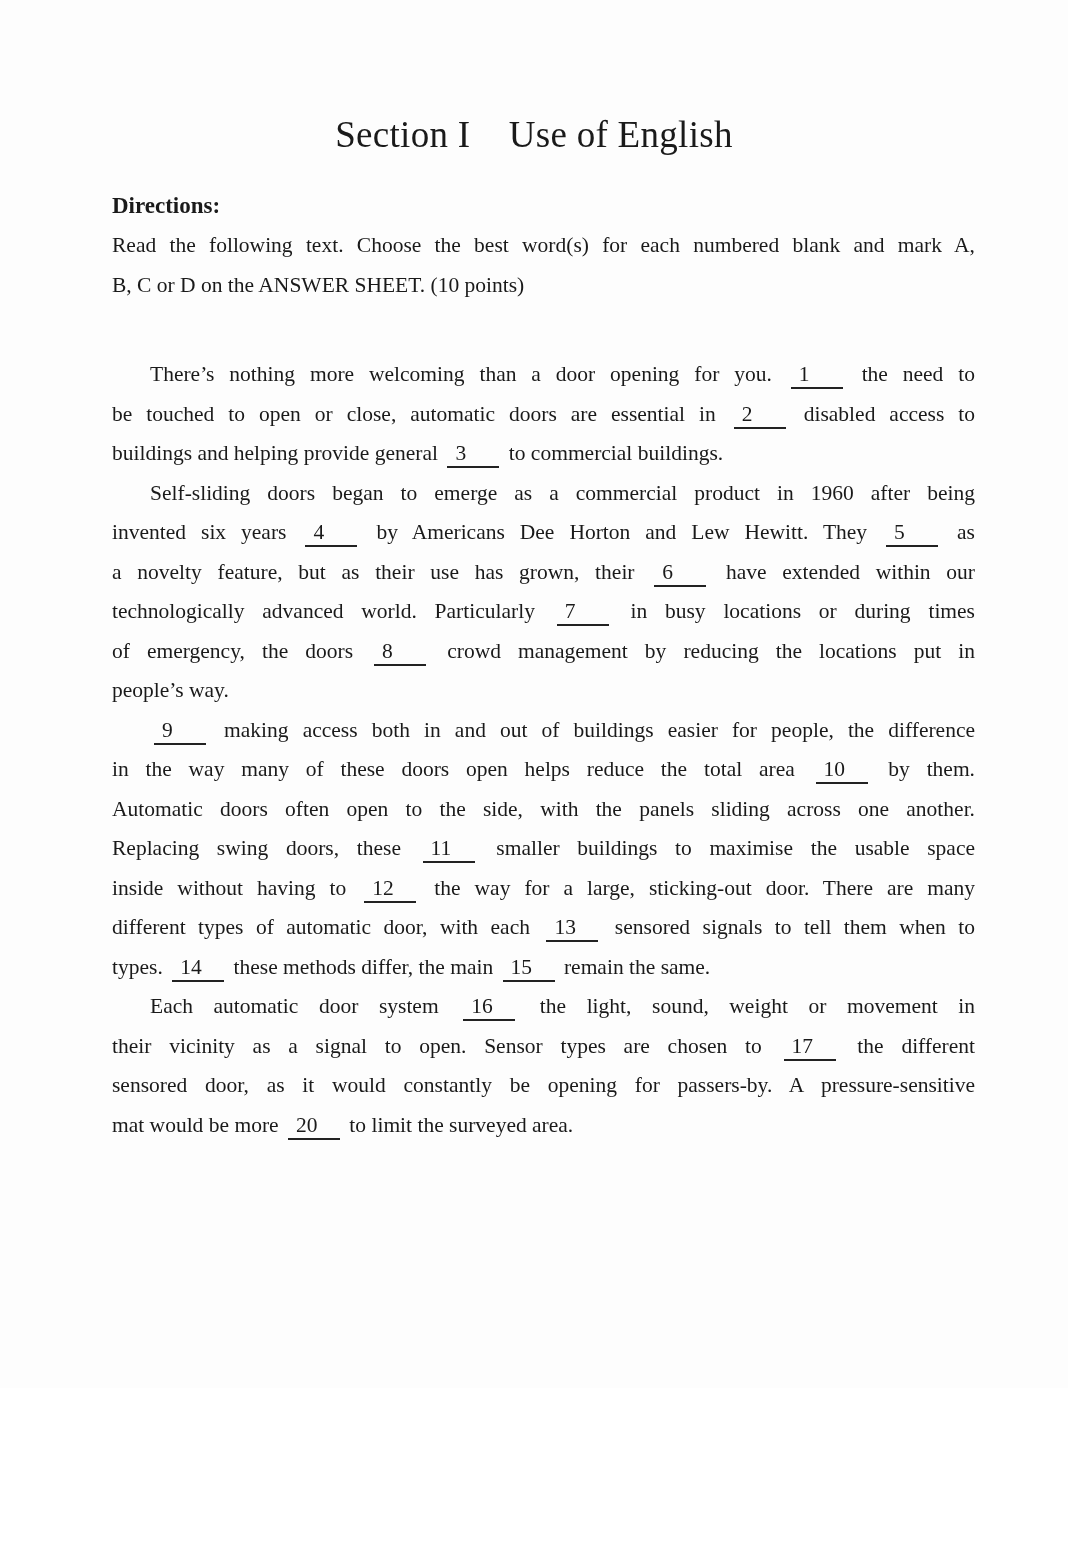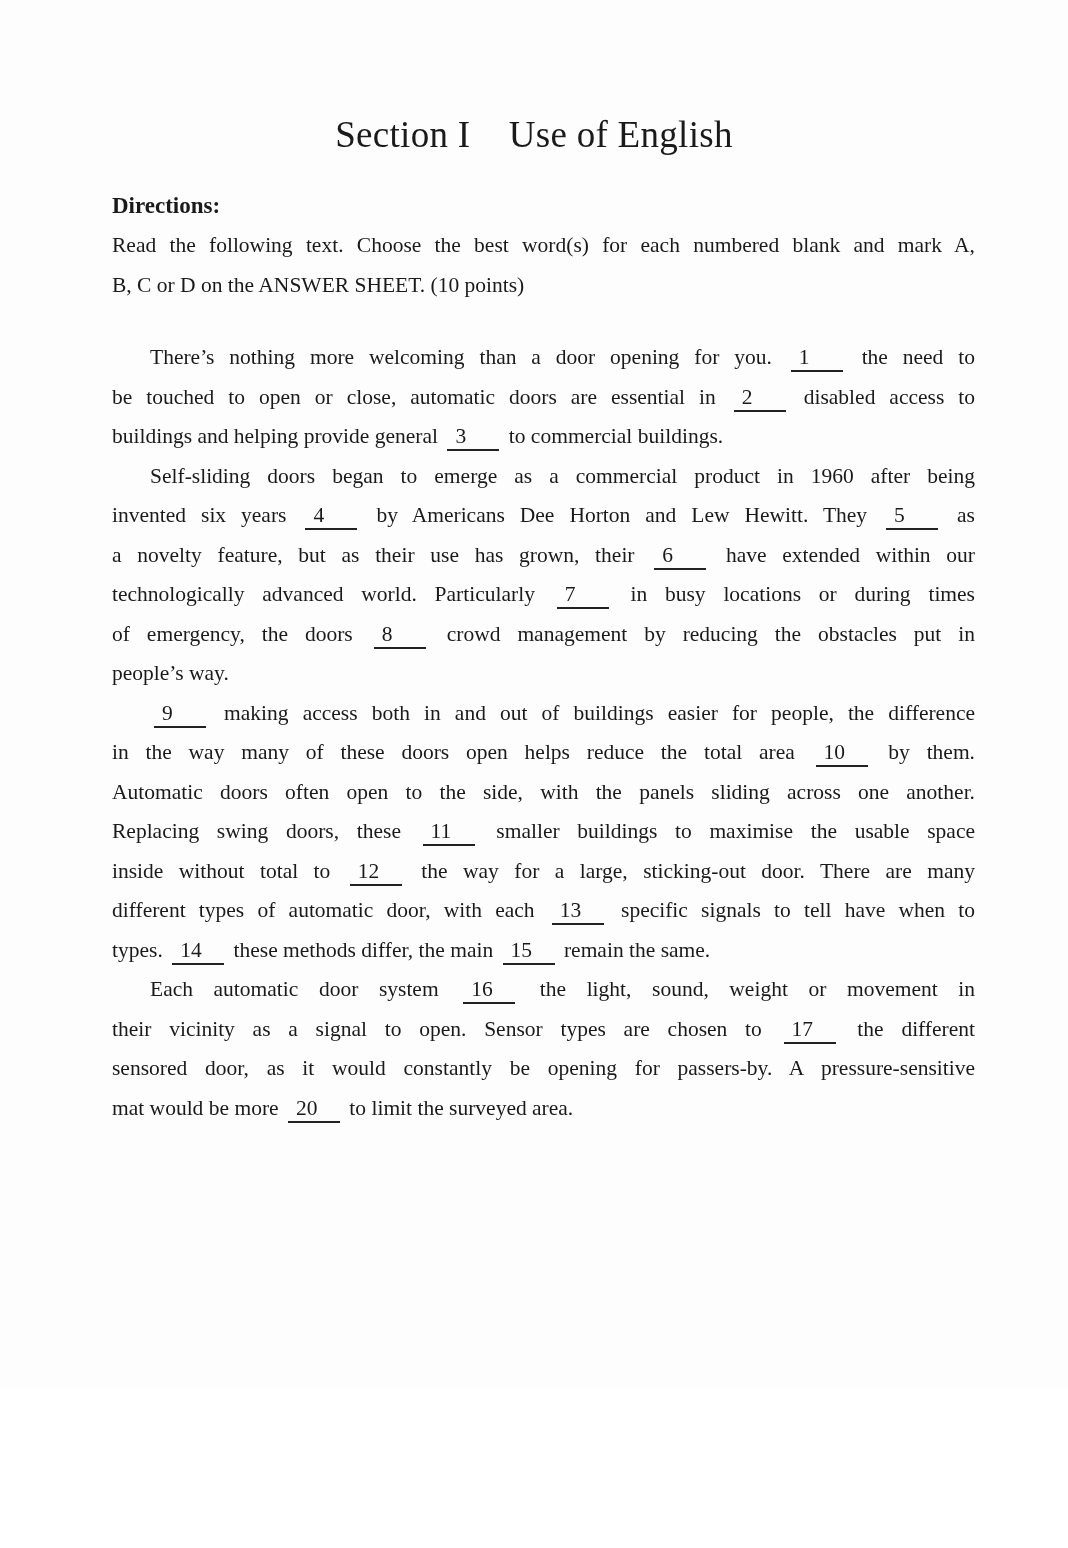--- a/index.html
+++ b/index.html
@@ -44,21 +44,21 @@
     text-align: justify;
     text-align-last: justify;
   }
   .line.last {
     text-align-last: left;
   }
   .line.indent {
     text-indent: 38px;
   }
   .passage {
-    margin-top: 33px;
+    margin-top: 50px;
   }
   .blank {
     display: inline-block;
     min-width: 36px;
     margin: 0 4px;
     padding: 0 8px 1px;
     border-bottom: 2.5px solid #222222;
     text-align: center;
     text-indent: 0;
     font-size: 21.5px;
@@ -92,30 +92,30 @@
         <div class="paragraph">
           <div class="line indent"><span class="run">There’s nothing more welcoming than a door opening for you. </span><span class="blank">1</span><span class="run"> the need to</span></div>
           <div class="line"><span class="run">be touched to open or close, automatic doors are essential in </span><span class="blank">2</span><span class="run"> disabled access to</span></div>
           <div class="line last"><span class="run">buildings and helping provide general </span><span class="blank">3</span><span class="run"> to commercial buildings.</span></div>
         </div>
         <div class="paragraph">
           <div class="line indent"><span class="run">Self-sliding doors began to emerge as a commercial product in 1960 after being</span></div>
           <div class="line"><span class="run">invented six years </span><span class="blank">4</span><span class="run"> by Americans Dee Horton and Lew Hewitt. They </span><span class="blank">5</span><span class="run"> as</span></div>
           <div class="line"><span class="run">a novelty feature, but as their use has grown, their </span><span class="blank">6</span><span class="run"> have extended within our</span></div>
           <div class="line"><span class="run">technologically advanced world. Particularly </span><span class="blank">7</span><span class="run"> in busy locations or during times</span></div>
-          <div class="line"><span class="run">of emergency, the doors </span><span class="blank">8</span><span class="run"> crowd management by reducing the obstacles put in</span></div>
+          <div class="line"><span class="run">of emergency, the doors </span><span class="blank">8</span><span class="run"> crowd management by reducing the locations put in</span></div>
           <div class="line last"><span class="run">people’s way.</span></div>
         </div>
         <div class="paragraph">
           <div class="line indent"><span class="blank">9</span><span class="run"> making access both in and out of buildings easier for people, the difference</span></div>
           <div class="line"><span class="run">in the way many of these doors open helps reduce the total area </span><span class="blank">10</span><span class="run"> by them.</span></div>
           <div class="line"><span class="run">Automatic doors often open to the side, with the panels sliding across one another.</span></div>
           <div class="line"><span class="run">Replacing swing doors, these </span><span class="blank">11</span><span class="run"> smaller buildings to maximise the usable space</span></div>
-          <div class="line"><span class="run">inside without total to </span><span class="blank">12</span><span class="run"> the way for a large, sticking-out door. There are many</span></div>
-          <div class="line"><span class="run">different types of automatic door, with each </span><span class="blank">13</span><span class="run"> specific signals to tell have when to</span></div>
+          <div class="line"><span class="run">inside without having to </span><span class="blank">12</span><span class="run"> the way for a large, sticking-out door. There are many</span></div>
+          <div class="line"><span class="run">different types of automatic door, with each </span><span class="blank">13</span><span class="run"> sensored signals to tell them when to</span></div>
           <div class="line last"><span class="run">types. </span><span class="blank">14</span><span class="run"> these methods differ, the main </span><span class="blank">15</span><span class="run"> remain the same.</span></div>
         </div>
         <div class="paragraph">
           <div class="line indent"><span class="run">Each automatic door system </span><span class="blank">16</span><span class="run"> the light, sound, weight or movement in</span></div>
           <div class="line"><span class="run">their vicinity as a signal to open. Sensor types are chosen to </span><span class="blank">17</span><span class="run"> the different</span></div>
           <div class="line"><span class="run">sensored door, as it would constantly be opening for passers-by. A pressure-sensitive</span></div>
           <div class="line last"><span class="run">mat would be more </span><span class="blank">20</span><span class="run"> to limit the surveyed area.</span></div>
         </div>
       </section>
   </div>

